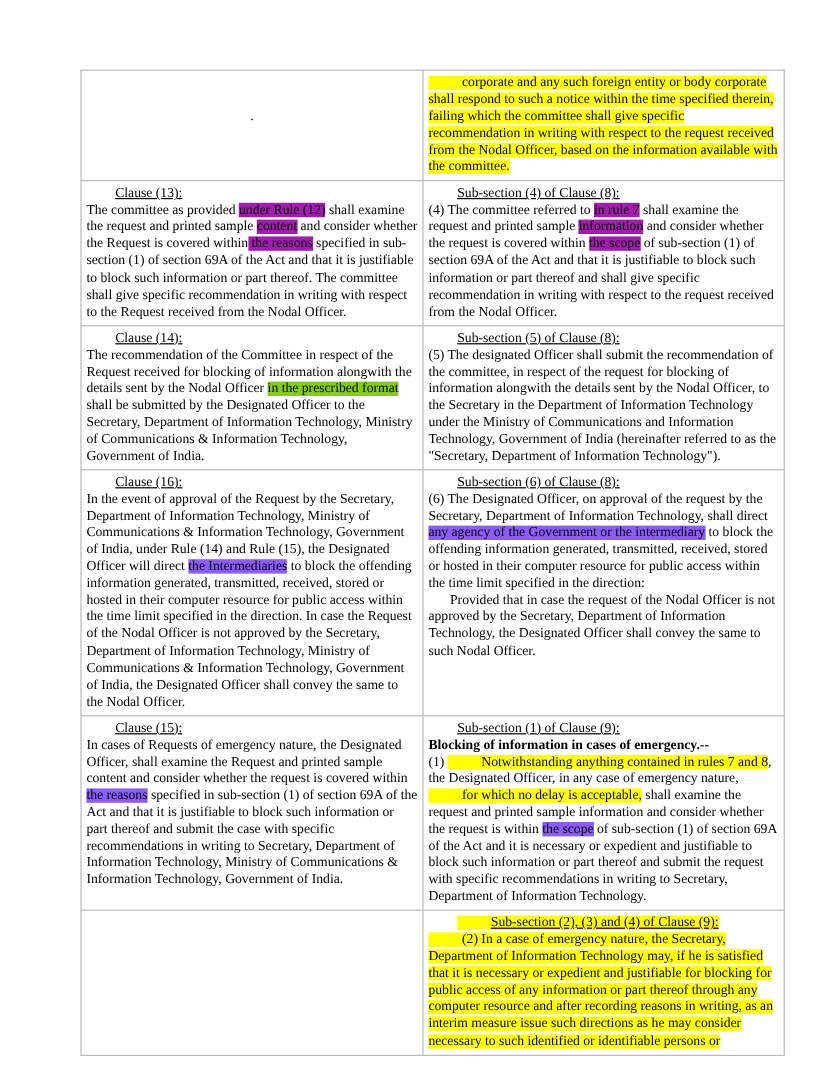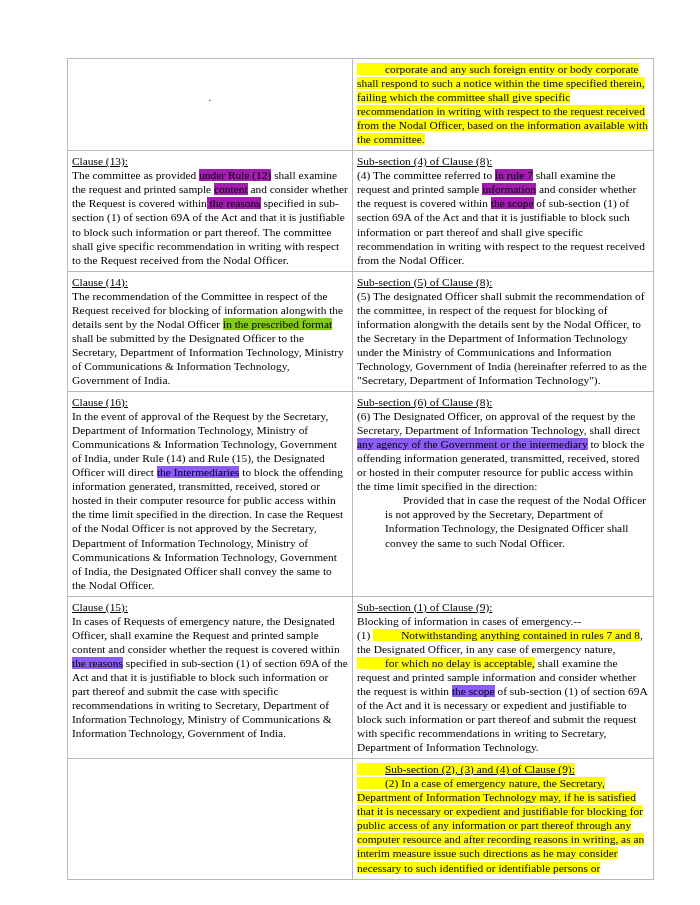--- a/index.html
+++ b/index.html
@@ -36,23 +36,24 @@
     font-size: 11.4px;
     line-height: 14.05px;
     text-align: left;
   }
   td.col-left  { width: 276px; }
   td.col-right { width: 292px; }
   .cell-inner { display: block; }
   .head {
     text-decoration: underline;
     display: inline;
+    margin-left: 24px;
   }
-  .bold { font-weight: normal; }
-  .indent { text-indent: 18px; display: block; margin-left: 28px; }
+  .bold { font-weight: bold; }
+  .indent { text-indent: 18px; display: block; }
   .hl-y { background: #ffff00; padding-left: 28px; }
   .hl-g { background: #a21caf; }
   .hl-r { background: #84cc16; }
   .hl-c { background: #8b5cf6; }
   .blockline { display: block; }
   .dot-cell { text-align: center; }
   .dot-cell .dot {
     display: block;
     margin-top: 28px;
     text-align: center;

